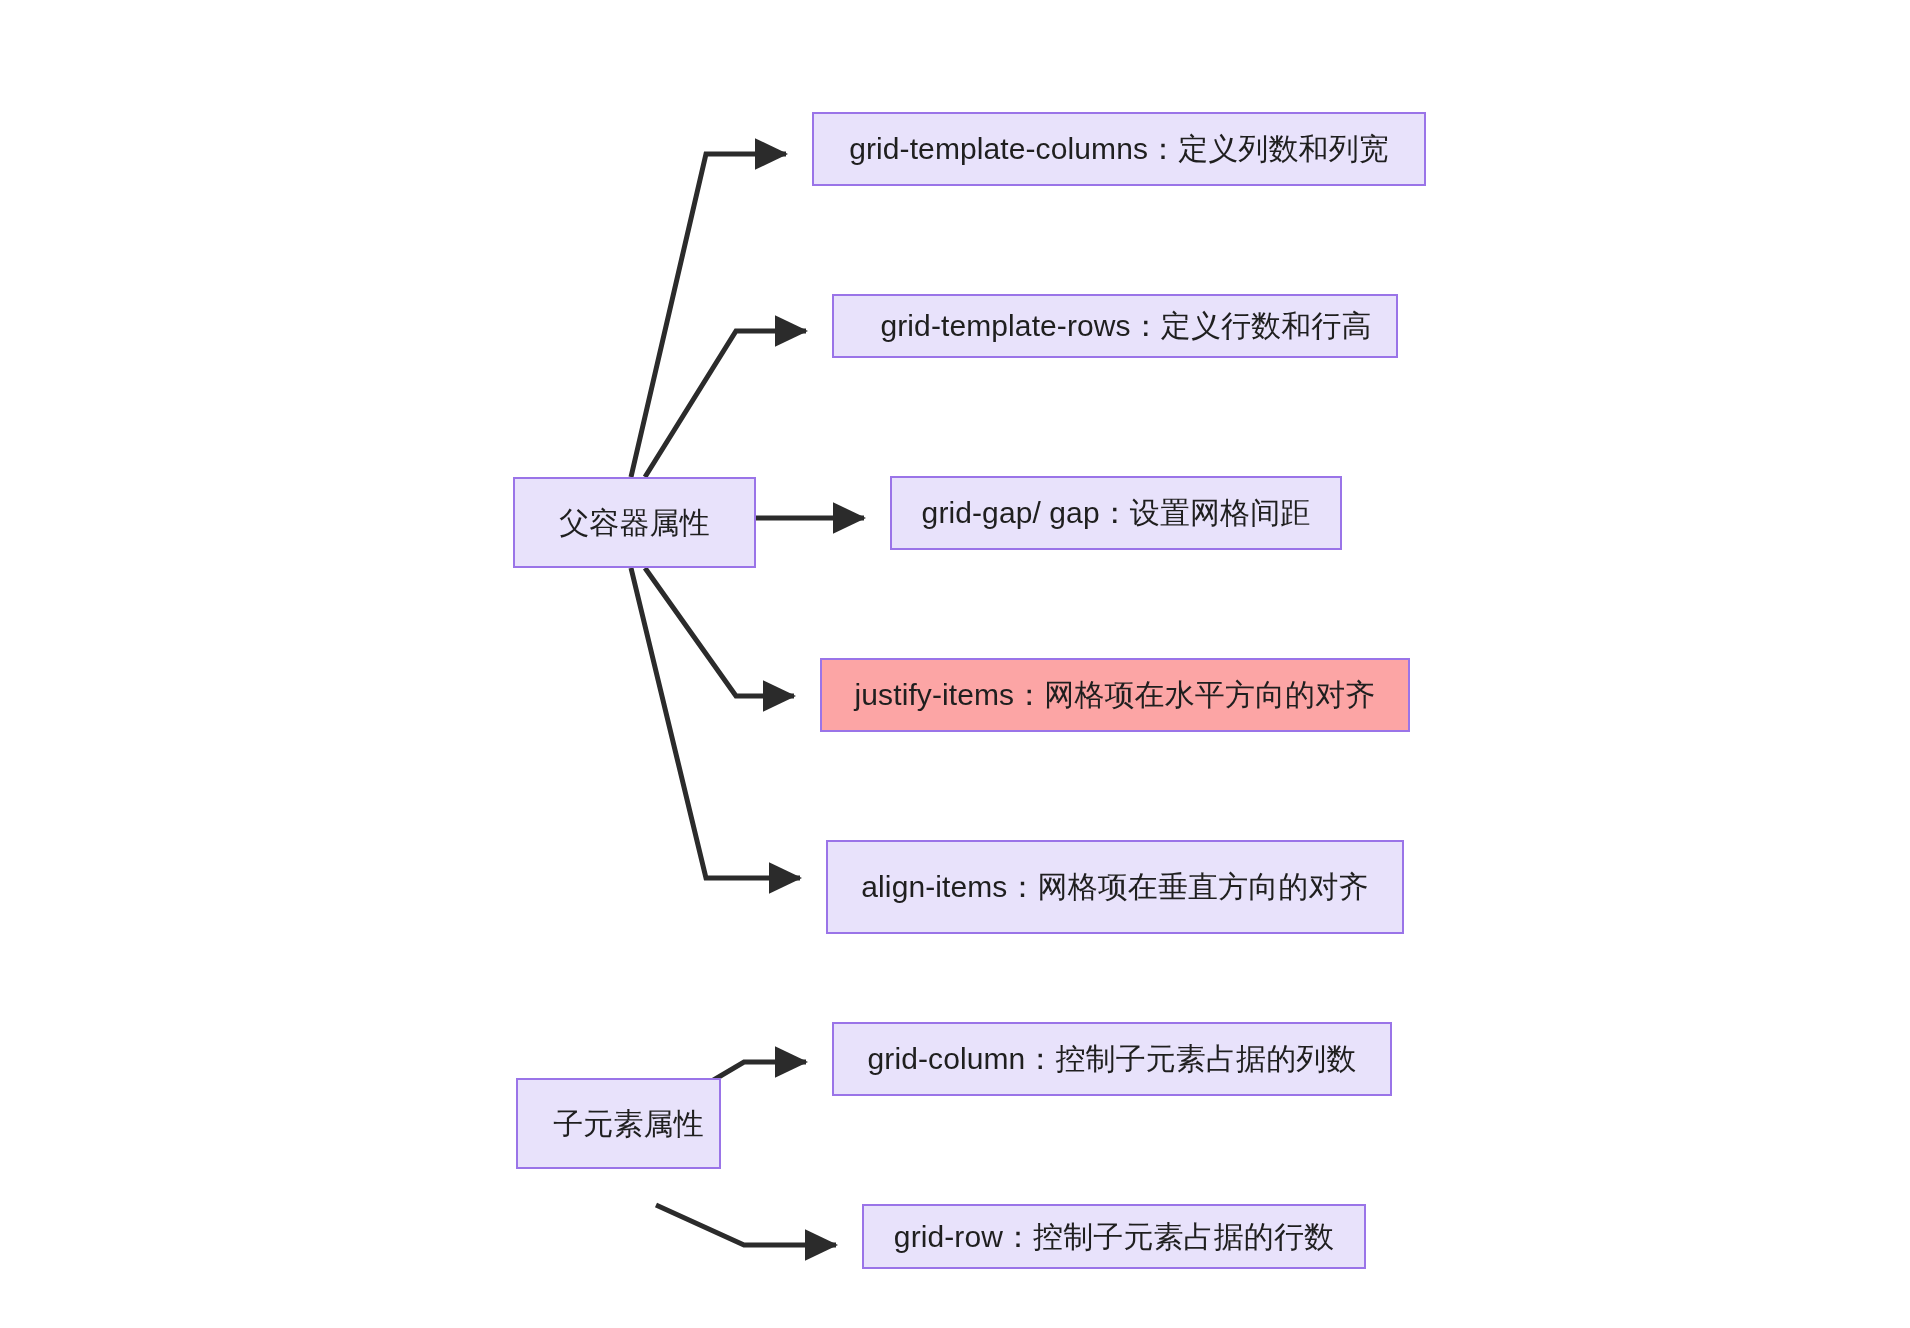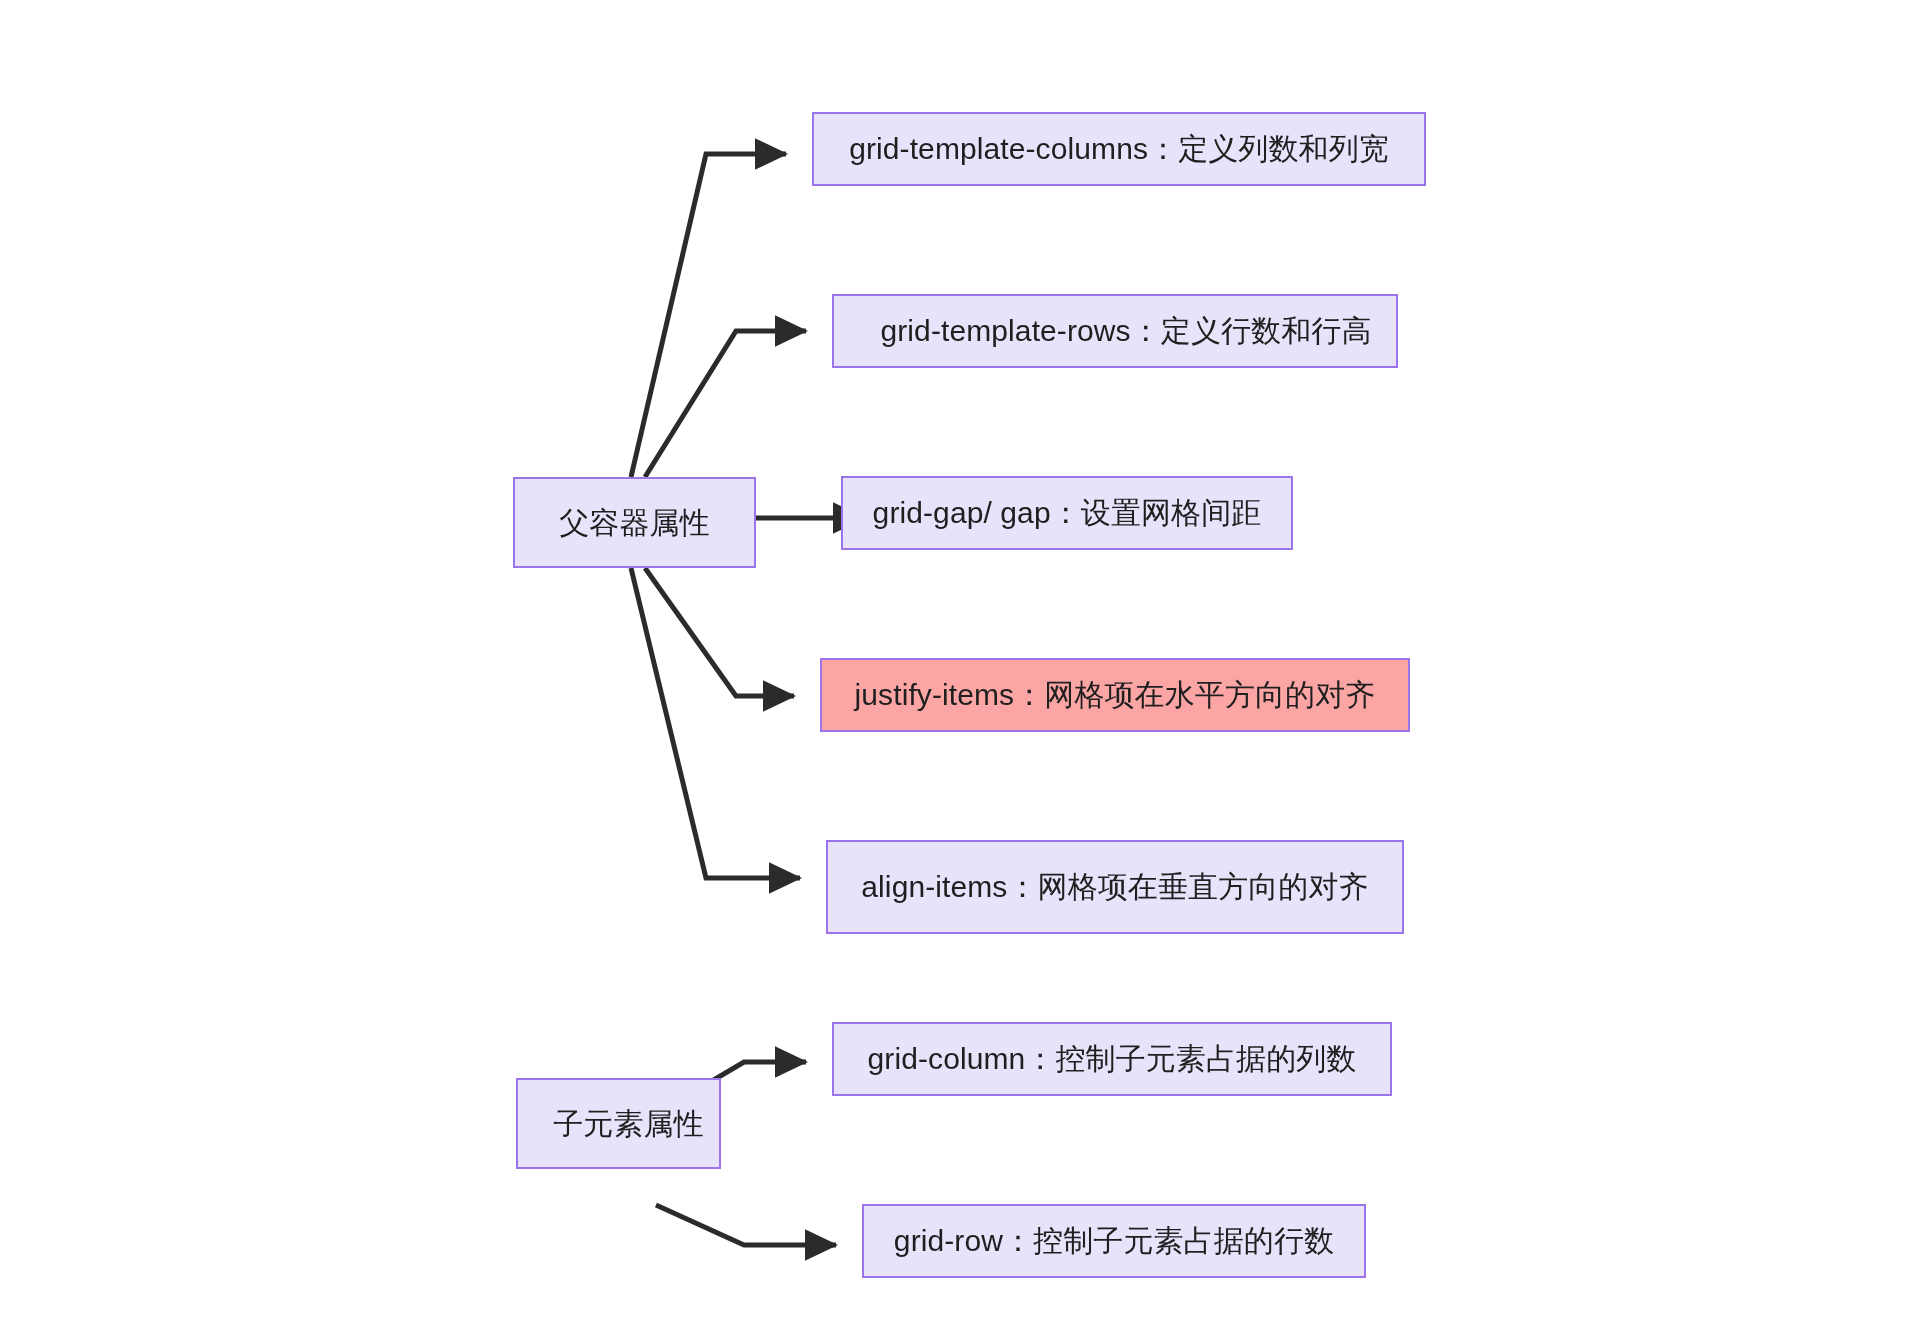--- a/index.html
+++ b/index.html
@@ -67,36 +67,36 @@
       </g>
   </svg>
 
   <div id="nodes">
       <div class="node" style="left: 513px; top: 477px; width: 243px; height: 91px; background: rgb(232, 226, 251); border-color: rgb(154, 116, 232); color: rgb(31, 31, 31);">
         <span class="node-label">父容器属性</span>
       </div>
       <div class="node" style="left: 812px; top: 112px; width: 614px; height: 74px; background: rgb(232, 226, 251); border-color: rgb(154, 116, 232); color: rgb(31, 31, 31);">
         <span class="node-label">grid-template-columns：定义列数和列宽</span>
       </div>
-      <div class="node" style="left: 832px; top: 294px; width: 566px; height: 74px; background: rgb(232, 226, 251); border-color: rgb(154, 116, 232); color: rgb(31, 31, 31); padding-left: 22px;">
+      <div class="node" style="left: 832px; top: 294px; width: 566px; height: 64px; background: rgb(232, 226, 251); border-color: rgb(154, 116, 232); color: rgb(31, 31, 31); padding-left: 22px;">
         <span class="node-label">grid-template-rows：定义行数和行高</span>
       </div>
-      <div class="node" style="left: 841px; top: 476px; width: 452px; height: 74px; background: rgb(232, 226, 251); border-color: rgb(154, 116, 232); color: rgb(31, 31, 31);">
+      <div class="node" style="left: 890px; top: 476px; width: 452px; height: 74px; background: rgb(232, 226, 251); border-color: rgb(154, 116, 232); color: rgb(31, 31, 31);">
         <span class="node-label">grid-gap/ gap：设置网格间距</span>
       </div>
       <div class="node" style="left: 820px; top: 658px; width: 590px; height: 74px; background: #fca5a5; border-color: rgb(154, 116, 232); color: rgb(31, 31, 31);">
         <span class="node-label">justify-items：网格项在水平方向的对齐</span>
       </div>
       <div class="node" style="left: 826px; top: 840px; width: 578px; height: 94px; background: rgb(232, 226, 251); border-color: rgb(154, 116, 232); color: rgb(31, 31, 31);">
         <span class="node-label">align-items：网格项在垂直方向的对齐</span>
       </div>
       <div class="node" style="left: 516px; top: 1078px; width: 205px; height: 91px; background: rgb(232, 226, 251); border-color: rgb(154, 116, 232); color: rgb(31, 31, 31); padding-left: 20px;">
         <span class="node-label">子元素属性</span>
       </div>
       <div class="node" style="left: 832px; top: 1022px; width: 560px; height: 74px; background: rgb(232, 226, 251); border-color: rgb(154, 116, 232); color: rgb(31, 31, 31);">
         <span class="node-label">grid-column：控制子元素占据的列数</span>
       </div>
-      <div class="node" style="left: 862px; top: 1204px; width: 504px; height: 74px; background: rgb(232, 226, 251); border-color: rgb(154, 116, 232); color: rgb(31, 31, 31);">
+      <div class="node" style="left: 862px; top: 1204px; width: 504px; height: 65px; background: rgb(232, 226, 251); border-color: rgb(154, 116, 232); color: rgb(31, 31, 31);">
         <span class="node-label">grid-row：控制子元素占据的行数</span>
       </div>
     </div>
 
 </div>
 
 </body></html>

